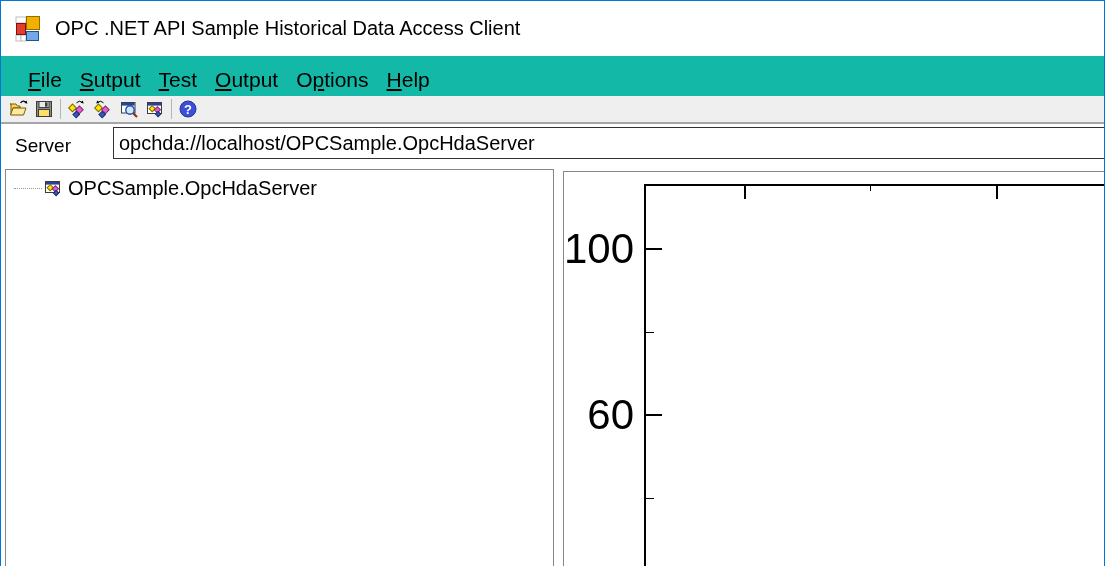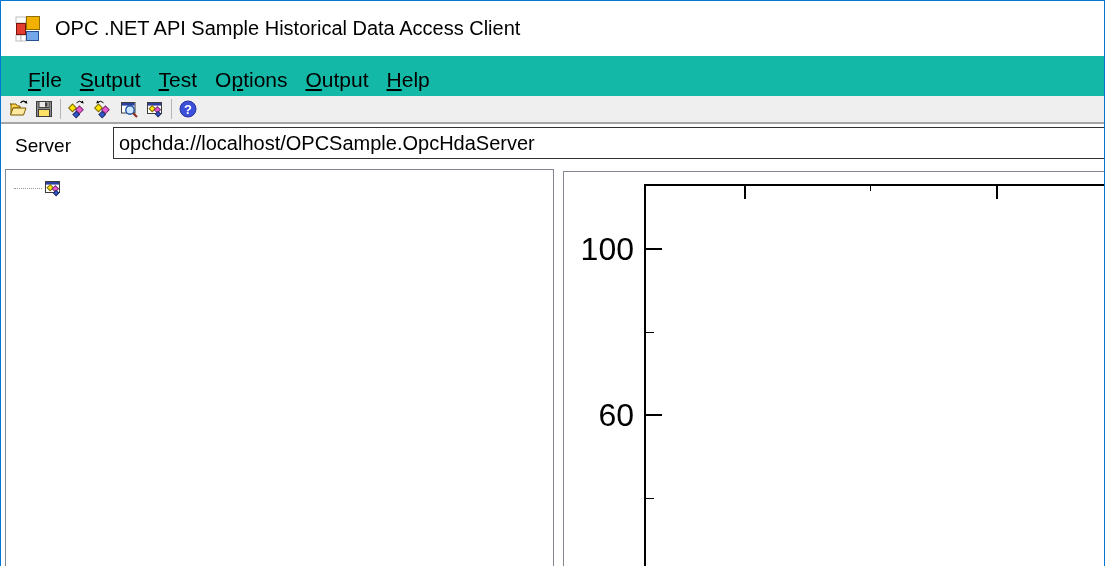--- a/index.html
+++ b/index.html
@@ -52,21 +52,21 @@
   }
   .axis-line, .tick { position:absolute; background:#000; }
   .y-axis { left:80px; top:12px; width:2px; height:391px; }
   .x-axis { left:80px; top:12px; width:468px; height:2px; }
   .ytick-major { left:82px; width:16px; height:2px; }
   .ytick-minor { left:82px; width:8px; height:1px; }
   .xtick-major { top:14px; width:2px; height:13px; }
   .xtick-minor { top:14px; width:1px; height:5px; }
   .y-tick-label {
     position:absolute; left:0; width:70px; text-align:right;
-    font-size:32px; color:#000; transform:translateY(-50%); line-height:1;
+    font-size:42px; color:#000; transform:translateY(-50%); line-height:1;
   }
 </style>
 </head>
 <body>
 
 <div id="window">
 
   <div class="title-bar">
     <svg class="app-icon" viewBox="0 0 30 30">
       <g fill="#ffffff" stroke="#bdbdbd" stroke-width="1">
@@ -78,22 +78,22 @@
       <rect x="13.5" y="2.5" width="13" height="13" fill="#f2b100" stroke="#916e00"></rect>
       <rect x="13.5" y="17.5" width="12" height="9" fill="#72a7e8" stroke="#27508f"></rect>
     </svg>
     <span class="title-text">OPC .NET API Sample Historical Data Access Client</span>
   </div>
 
   <div class="menu-bar">
     <div class="menu-item"><span></span><span class="mnemonic">F</span><span>ile</span></div>
     <div class="menu-item"><span></span><span class="mnemonic">S</span><span>utput</span></div>
     <div class="menu-item"><span></span><span class="mnemonic">T</span><span>est</span></div>
+    <div class="menu-item"><span></span><span class="mnemonic">O</span><span>utput</span></div>
     <div class="menu-item"><span>O</span><span class="mnemonic">p</span><span>tions</span></div>
-    <div class="menu-item"><span></span><span class="mnemonic">O</span><span>utput</span></div>
     <div class="menu-item"><span></span><span class="mnemonic">H</span><span>elp</span></div>
   </div>
 
   <div class="toolbar">
     <div class="tool-btn">
       <svg width="20" height="20" viewBox="0 0 20 20">
         <path d="M2 5h6l1.5 2H12v2H5l-2 7V5z" fill="#ffd24d" stroke="#7a5c00"></path>
         <path d="M5 9h13l-2.5 7H2.5z" fill="#ffe9a1" stroke="#7a5c00"></path>
         <path d="M12.5 4c2-2.5 4-2.5 5.2-.6" fill="none" stroke="#000" stroke-width="1.2"></path>
         <path d="M18.6 1.6l.8 3.2-3.1-1z" fill="#000"></path>
@@ -162,20 +162,21 @@
   <div class="tree-panel">
     <div class="tree-node">
       <div class="tree-connector"></div>
       <svg class="node-icon" width="20" height="20" viewBox="0 0 20 20">
         <rect x="2.5" y="3.5" width="14" height="11" fill="#fff" stroke="#3d3d3d"></rect>
         <rect x="3" y="4" width="13" height="2.6" fill="#2a3f9e"></rect>
         <rect x="5" y="7.5" width="4.4" height="4.4" transform="rotate(-45 7.2 9.7)" fill="#ffe400" stroke="#7d6a00"></rect>
         <rect x="10.2" y="8.6" width="4.4" height="4.4" transform="rotate(-45 12.4 10.8)" fill="#e85bd0" stroke="#7d2a6e"></rect>
         <rect x="11.2" y="13.2" width="3.8" height="3.8" transform="rotate(-45 13.1 15.1)" fill="#3355cc" stroke="#1a2a66"></rect>
       </svg>
+      <span class="tree-node-label">OPCSample.OpcHdaServer</span>
     </div>
   </div>
 
   <div class="chart-panel">
     <div class="axis-line y-axis"></div>
     <div class="axis-line x-axis"></div>
 
     <div class="tick ytick-major" style="top:76px;"></div>
     <div class="tick ytick-minor" style="top:160px;"></div>
     <div class="tick ytick-major" style="top:242px;"></div>

